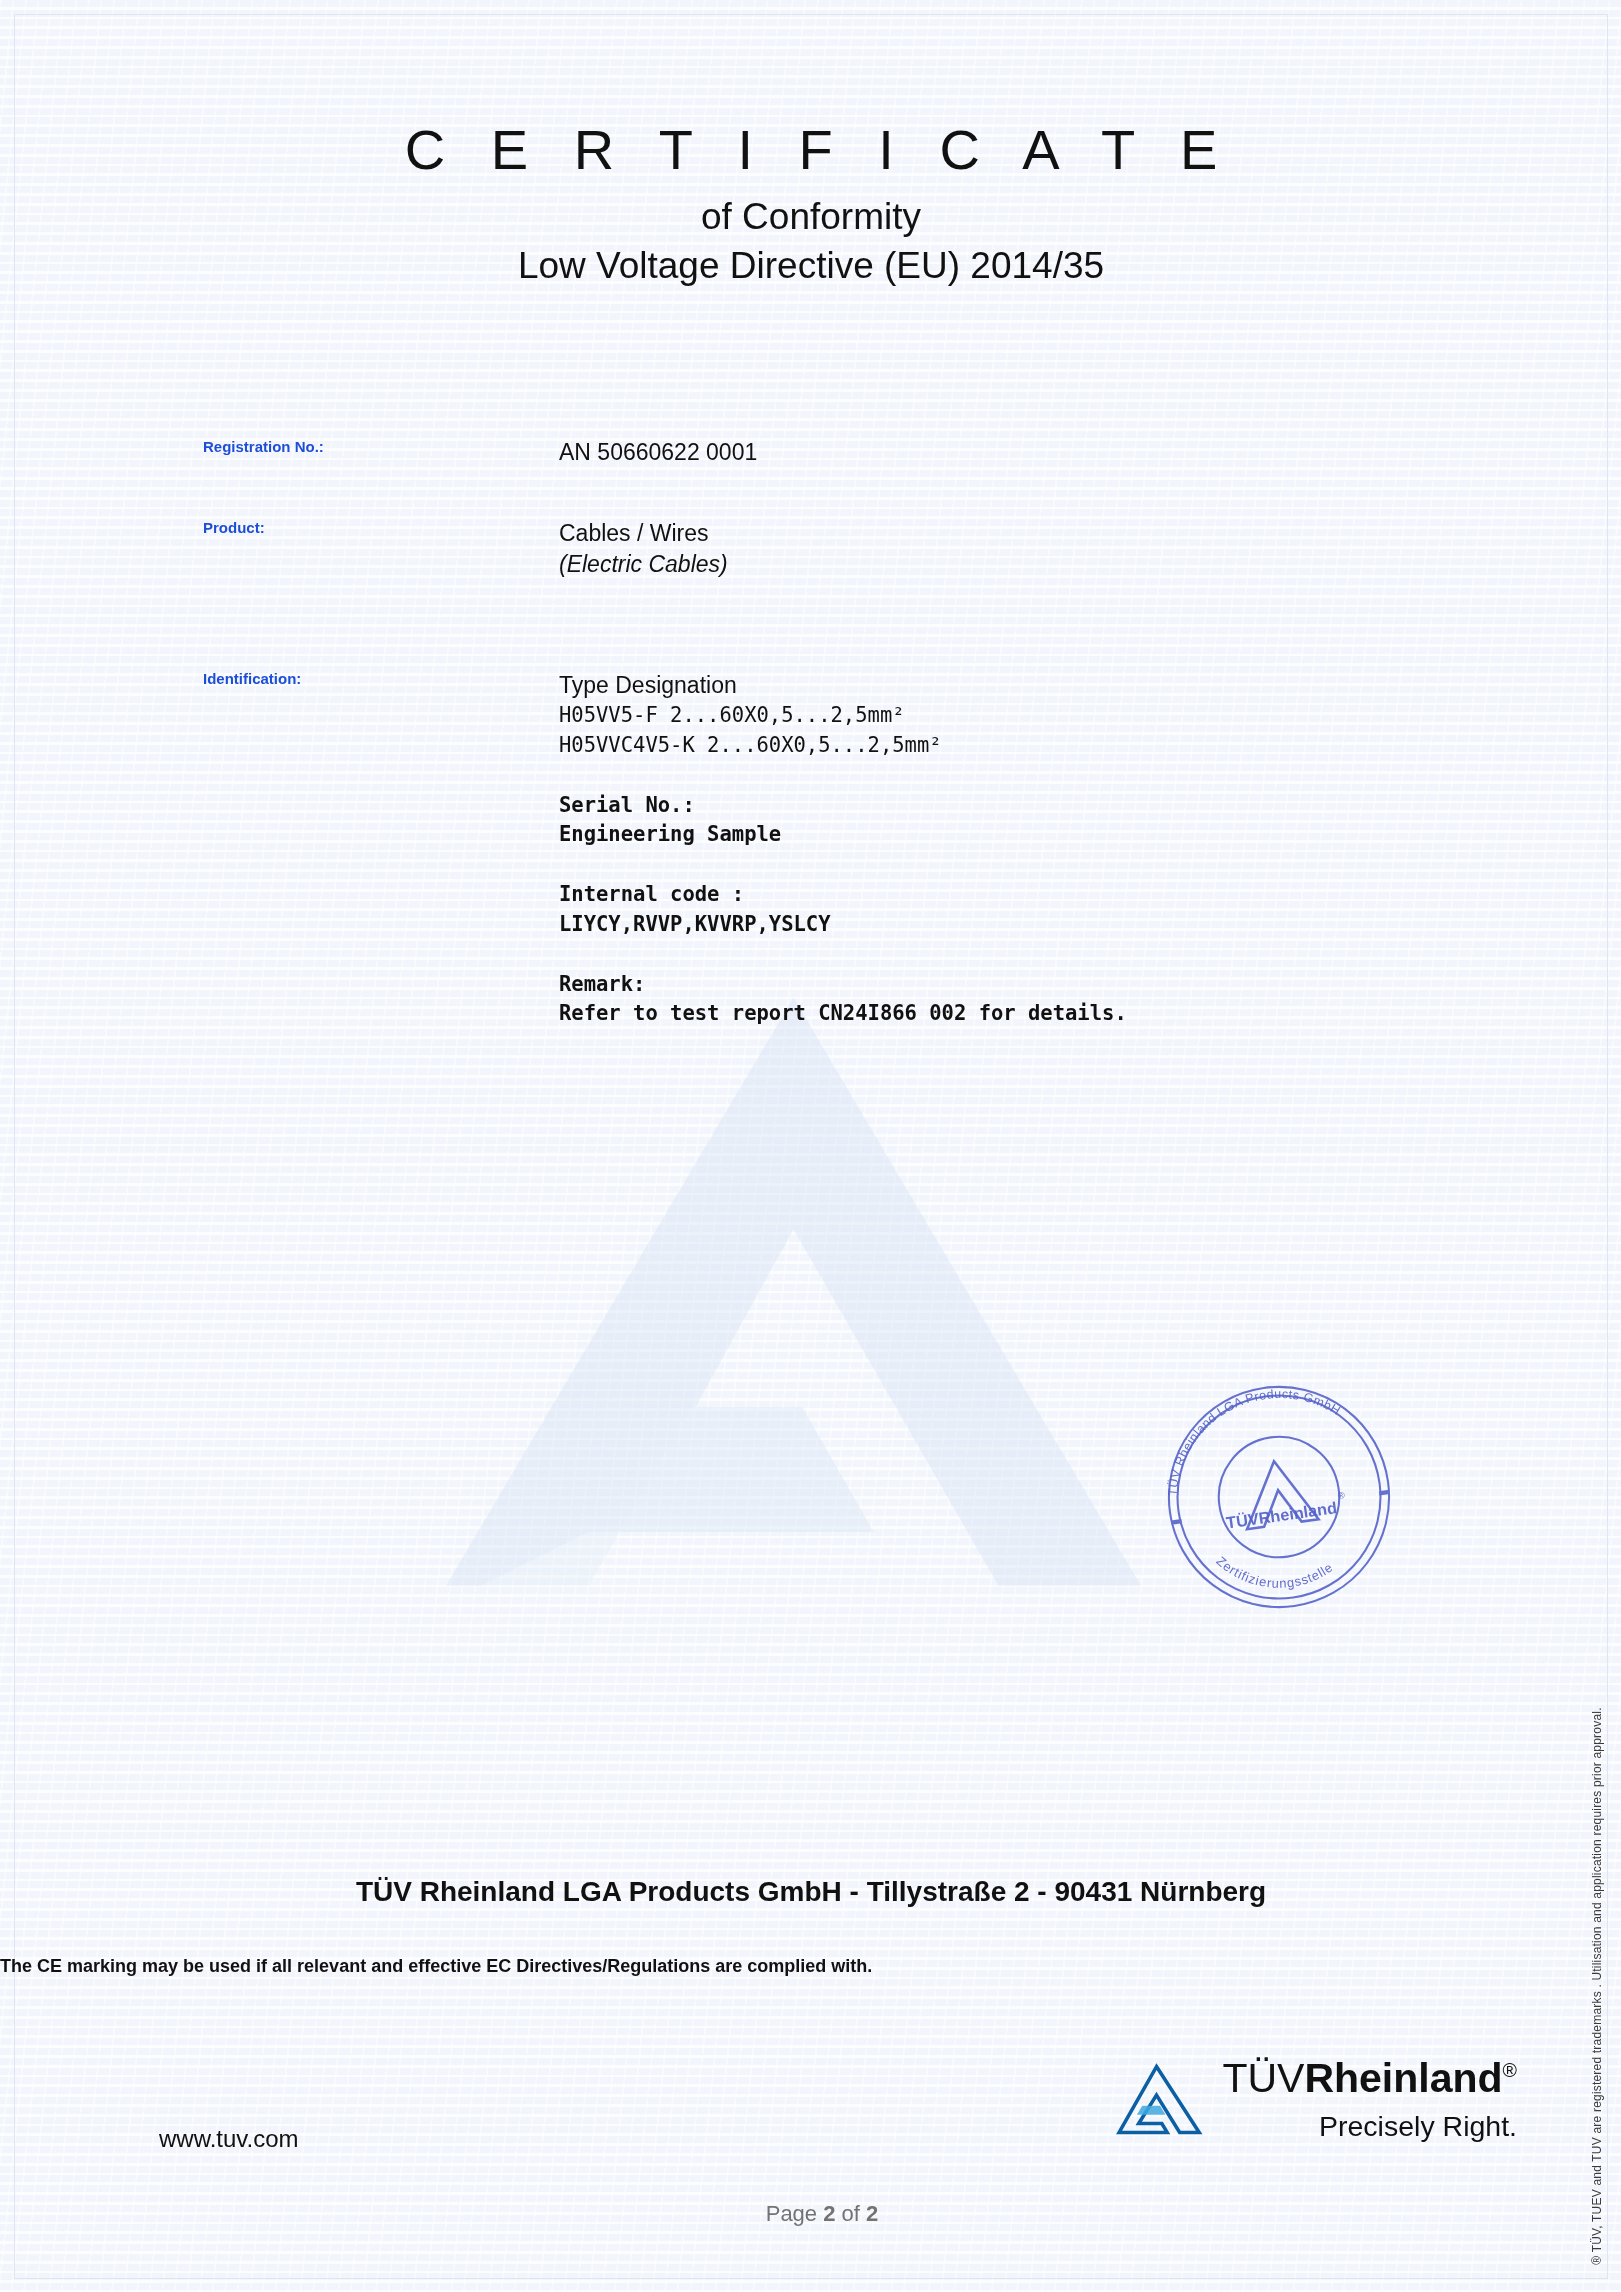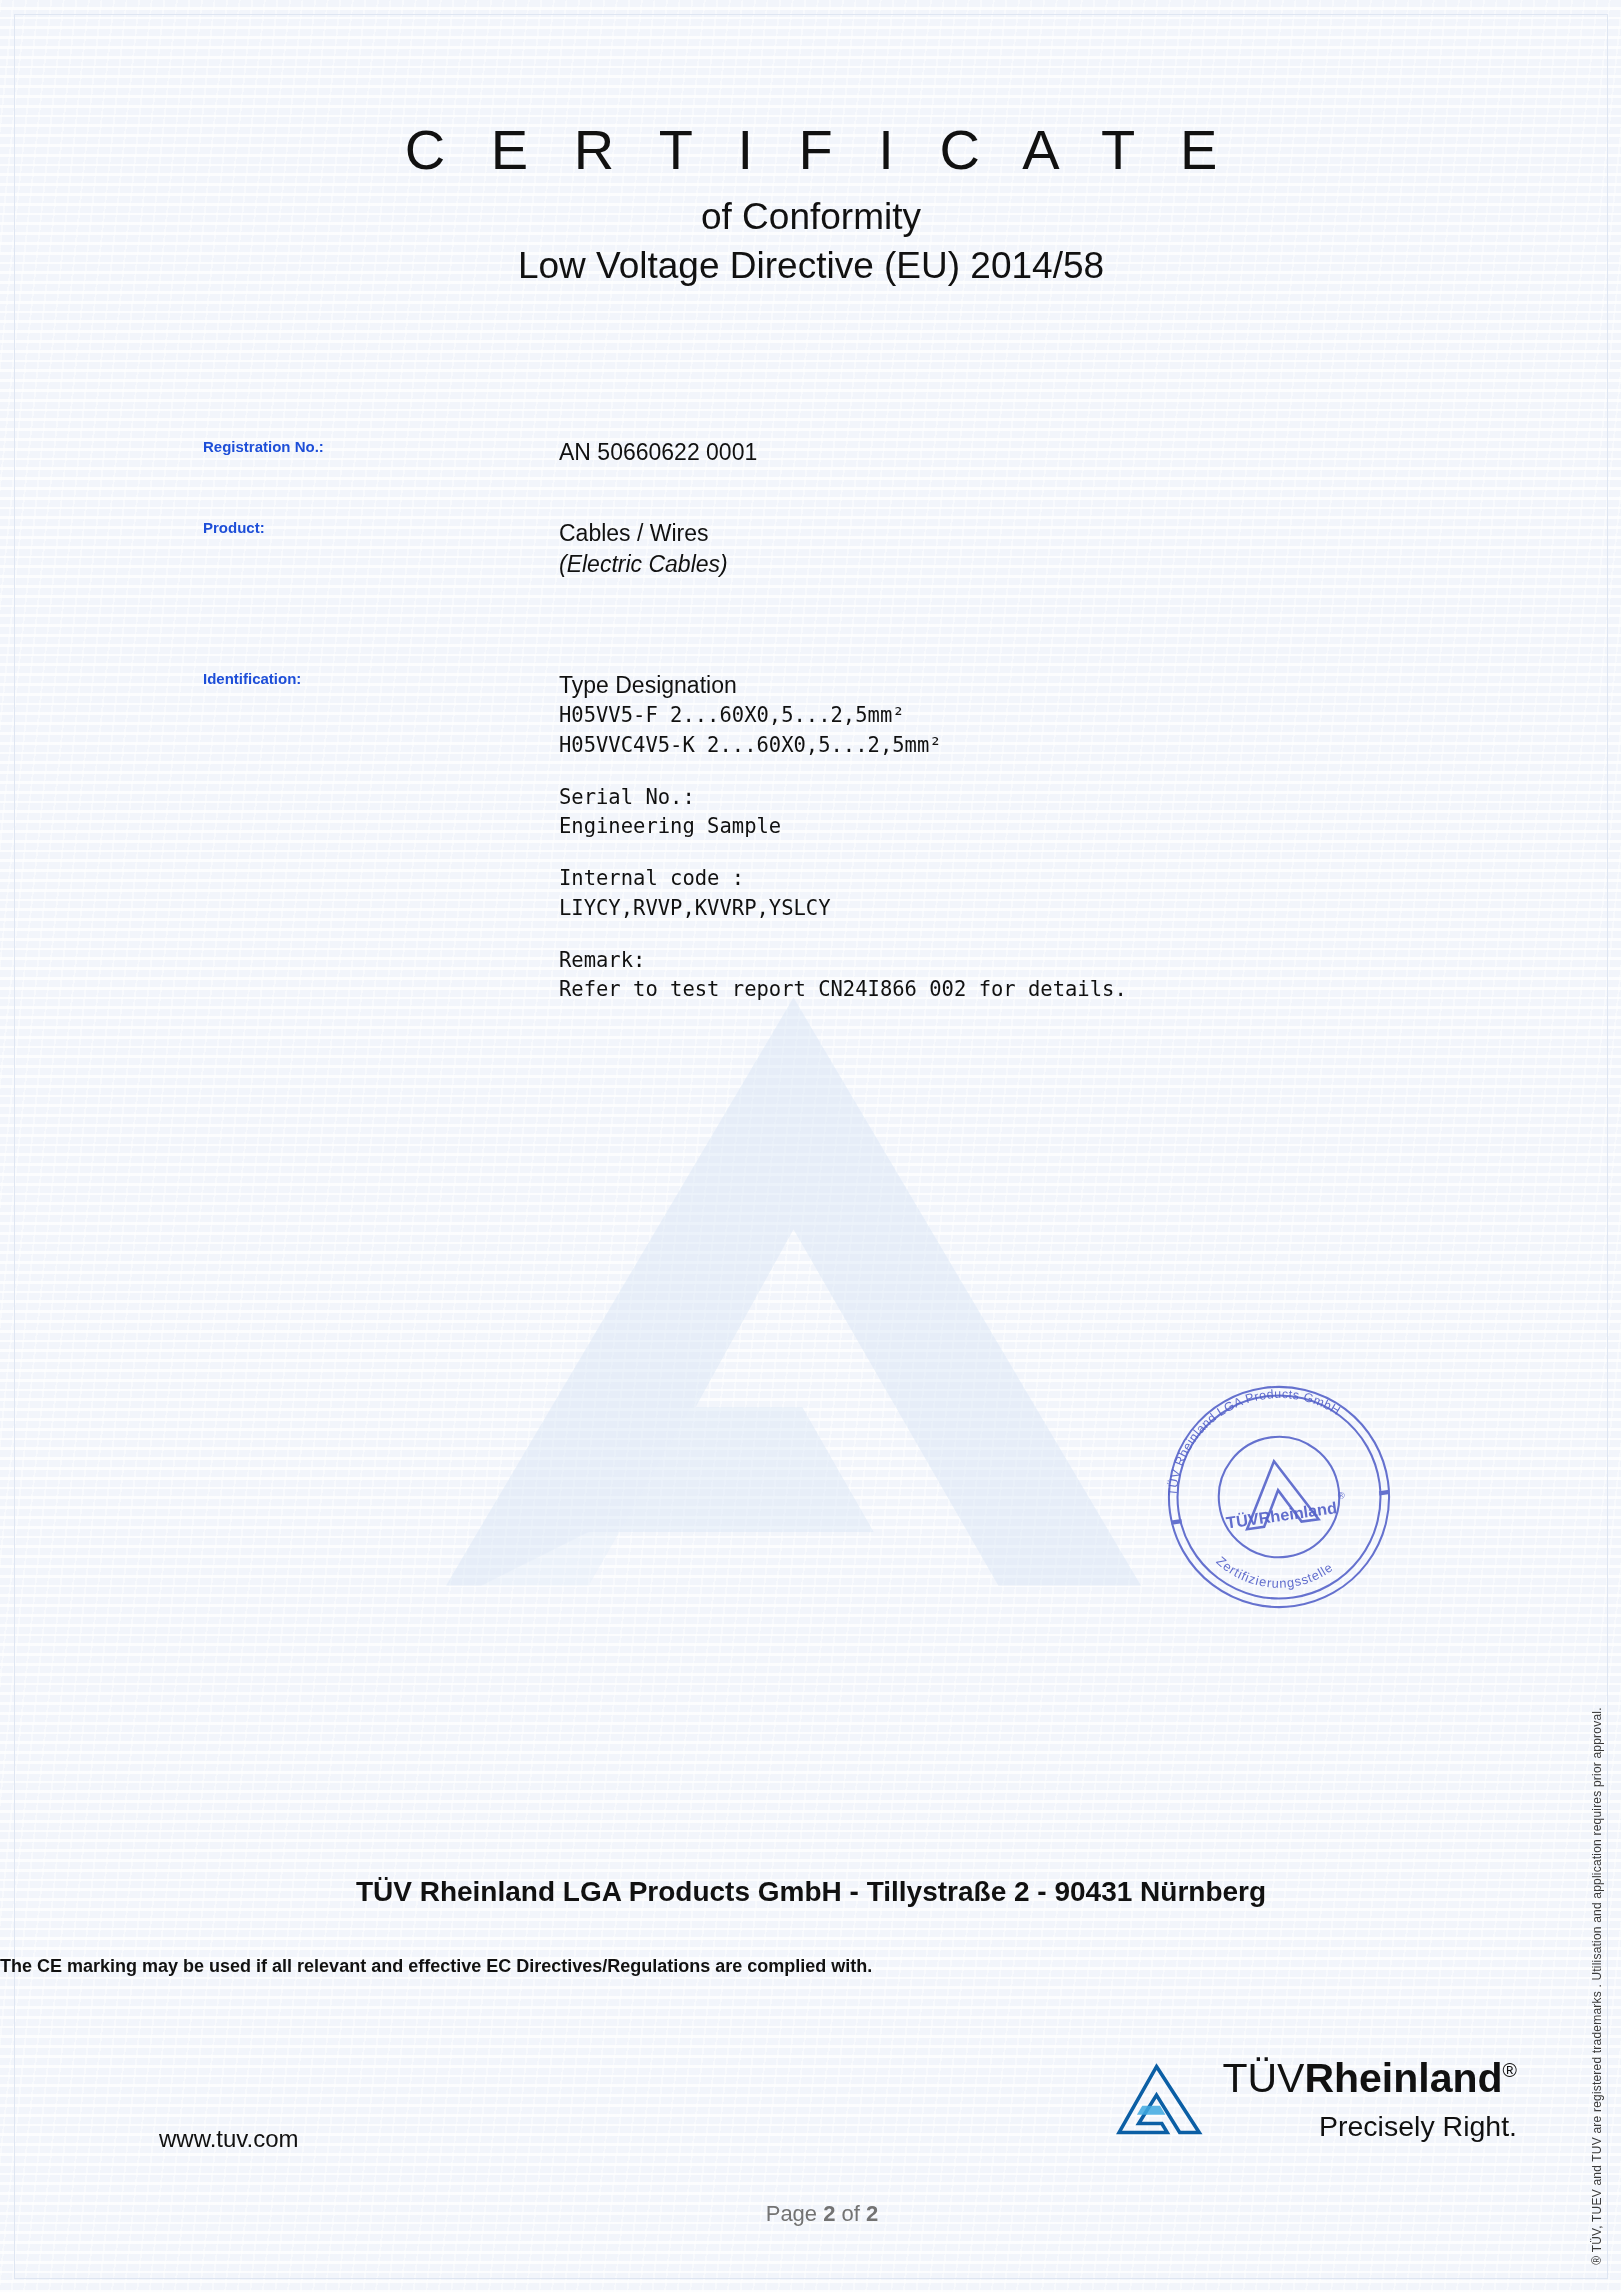--- a/index.html
+++ b/index.html
@@ -124,21 +124,22 @@
     line-height: 1.45;
   }
   .gap-56 { height: 50px; }
   .gap-100 { height: 89px; }
 
   .ident-block {
     font-size: 23px;
     line-height: 1.4;
   }
   .ident-sub {
-    margin-top: 22px;
+    margin-top: 30px;
+    font-weight: bold;
   }
   .stamp {
     position: absolute;
     left: 1150px;
     top: 1368px;
     width: 258px;
     height: 258px;
     opacity: 0.92;
   }
   .side-text {
@@ -235,21 +236,21 @@
   <svg class="watermark" viewBox="0 0 820 740">
     <path d="M410 40 L800 700 L640 700 L410 300 L300 500 L420 500 L500 640 L180 640 L60 700 L20 700 Z" fill="#d7e4f5" opacity="0.85"></path>
     <path d="M410 40 L800 700 L640 700 L410 300 L180 700 L20 700 Z" fill="#dbe7f6" opacity="0.55"></path>
   </svg>
 
   <div class="content">
 
     <div class="title-block">
       <h1 class="cert-title">C E R T I F I C A T E</h1>
       <div class="cert-sub1">of Conformity</div>
-      <div class="cert-sub2">Low Voltage Directive (EU) 2014/58</div>
+      <div class="cert-sub2">Low Voltage Directive (EU) 2014/35</div>
     </div>
 
     <div class="fields">
 
       <div class="field-row">
         <div class="field-label">Registration No.:</div>
         <div class="field-value">AN 50660622 0001</div>
       </div>
 
       <div class="gap-56"></div>

